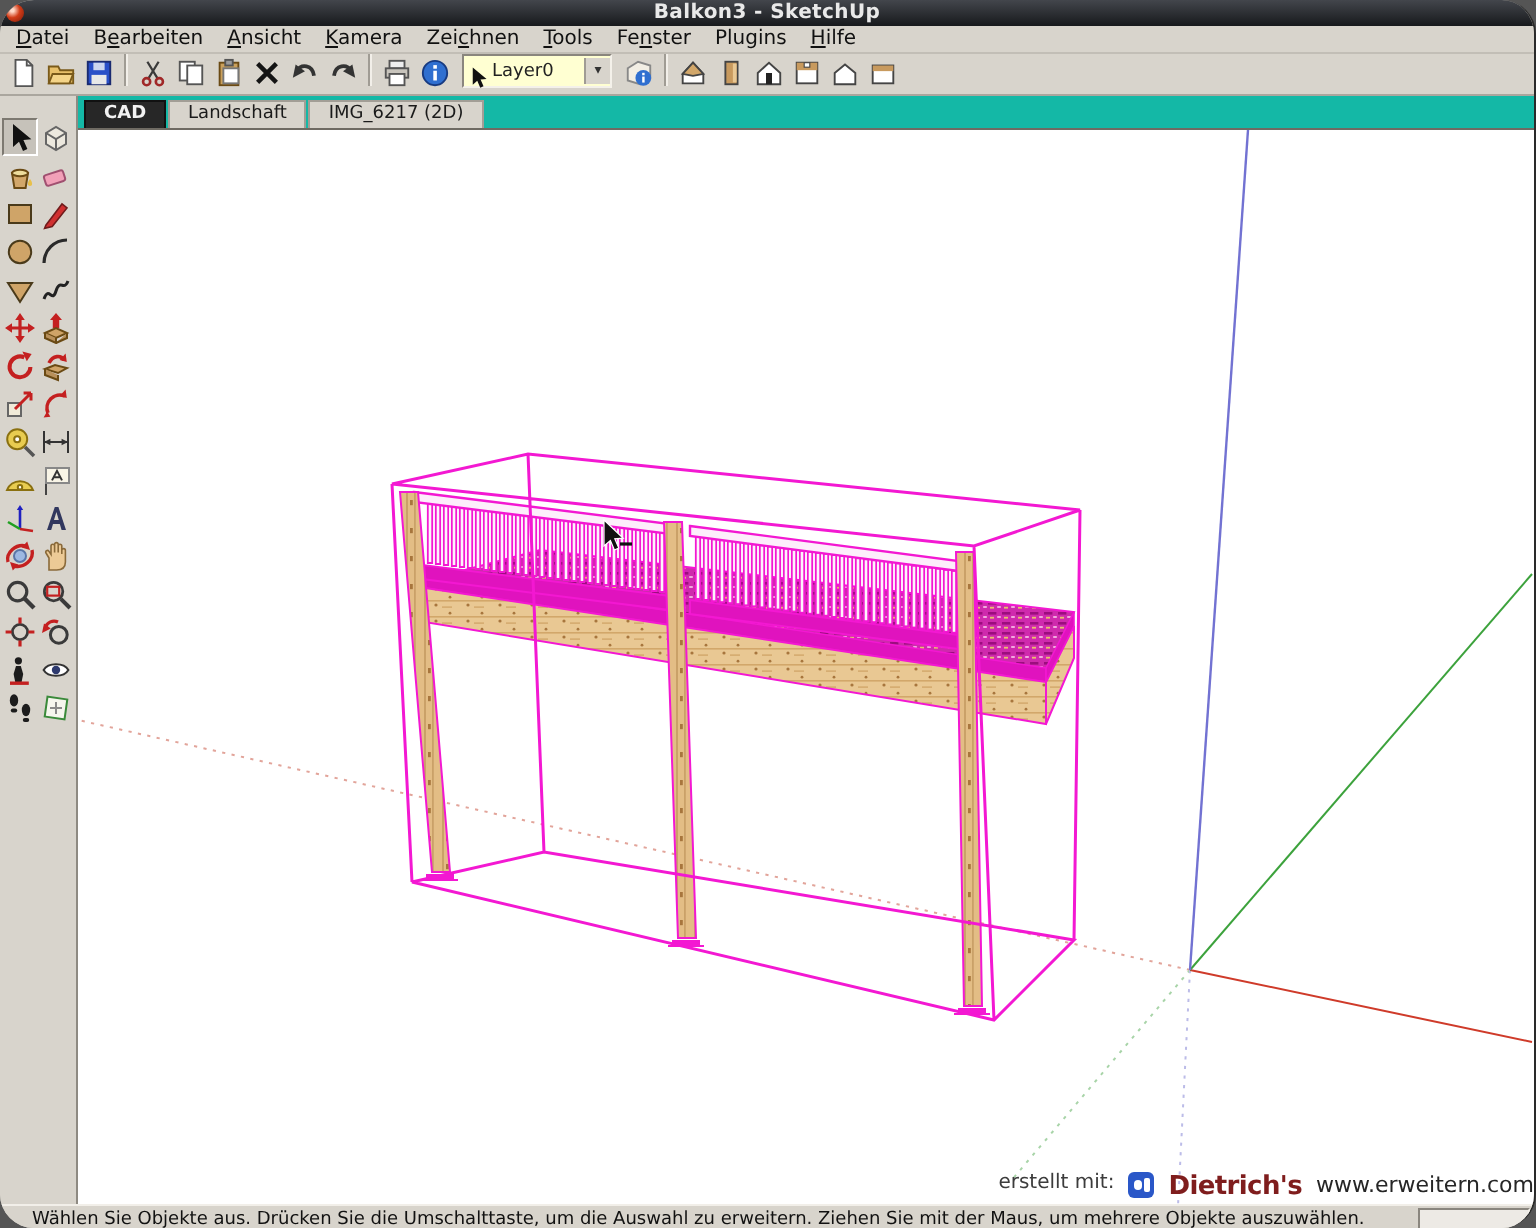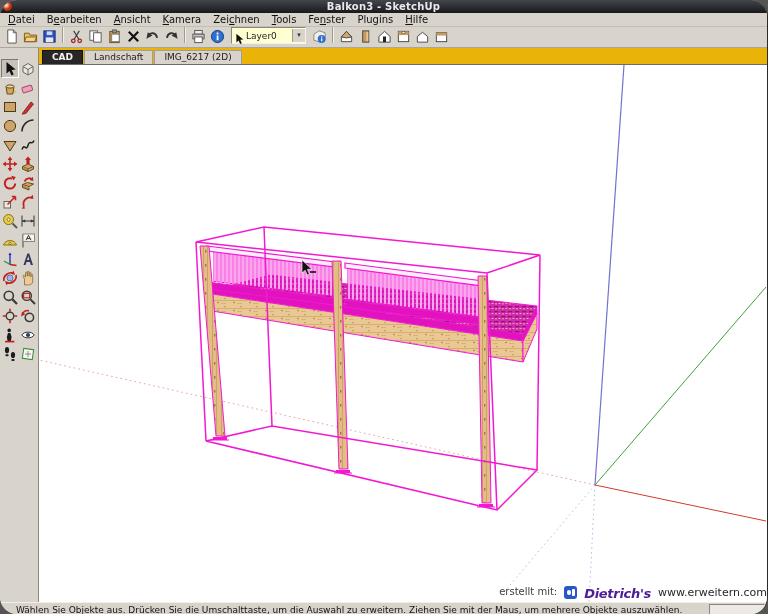--- a/index.html
+++ b/index.html
@@ -33,34 +33,34 @@
     font-size:7px;line-height:13px;text-align:center;color:#333;}
   
   .main{display:flex;height:554px;}
   .palette{width:38px;background:#d8d4cc;border-right:1px solid #8e8a82;padding-top:11px;
     display:grid;grid-template-columns:18px 18px;grid-auto-rows:19px;justify-content:center;align-content:start;}
   .tool-btn{width:18px;height:19px;display:flex;align-items:center;justify-content:center;}
   .tool-btn svg{width:16px;height:16px;}
   .tool-btn.active{background:#c6c2ba;border:1px solid;border-color:#7d7971 #ffffff #ffffff #7d7971;box-sizing:border-box;}
   .right-col{flex:1;display:flex;flex-direction:column;}
   
-  .tabstrip{height:16px;background:#eab308;display:flex;align-items:flex-end;padding-left:3px;
+  .tabstrip{height:16px;background:#14b8a6;display:flex;align-items:flex-end;padding-left:3px;
     border-bottom:1px solid #6f6b63;}
   .scene-tab{font-size:9px;line-height:13px;padding:0 9px;margin-right:1px;color:#1a1a1a;
     border:1px solid #a29e96;border-bottom:none;background:#d8d4cc;height:13px;}
   .scene-tab.active{background:#272727;color:#f2f2f2;border-color:#111;font-weight:bold;}
   
   .canvas{position:relative;flex:1;background:#ffffff;overflow:hidden;}
   .canvas svg.scene{position:absolute;left:0;top:0;}
   .watermark{position:absolute;right:0;bottom:1px;display:flex;gap:7px;}
   .wm-prefix{font-size:10px;color:#3c3c3c;}
   .wm-logo{width:13px;height:13px;background:#2a57c8;border-radius:3px;position:relative;flex:none;}
   .wm-logo i{position:absolute;left:2.5px;top:4px;width:4.5px;height:4.5px;background:#fff;border-radius:50%;}
   .wm-logo b{position:absolute;right:2px;top:3px;width:3px;height:7px;background:#fff;border-radius:1px;}
-  .wm-brand{font-size:13px;font-weight:bold;font-style:italic;color:#4c1d95;letter-spacing:-.3px;}
+  .wm-brand{font-size:13px;font-weight:bold;color:#7f1d1d;letter-spacing:-.3px;}
   .wm-url{font-size:11px;color:#262626;}
   
   .statusbar{height:14px;background:#d8d4cc;display:flex;align-items:center;
     border-top:1px solid #f2efe9;}
   .status-msg{font-size:9px;color:#111;padding-left:16px;white-space:nowrap;}
   .measure-box{margin-left:auto;margin-right:2px;width:54px;height:11px;background:#edeae5;
     border:1px solid;border-color:#8a867e #f4f1ea #f4f1ea #8a867e;font-size:9px;color:#222;}
 </style>
 </head>
 <body>

